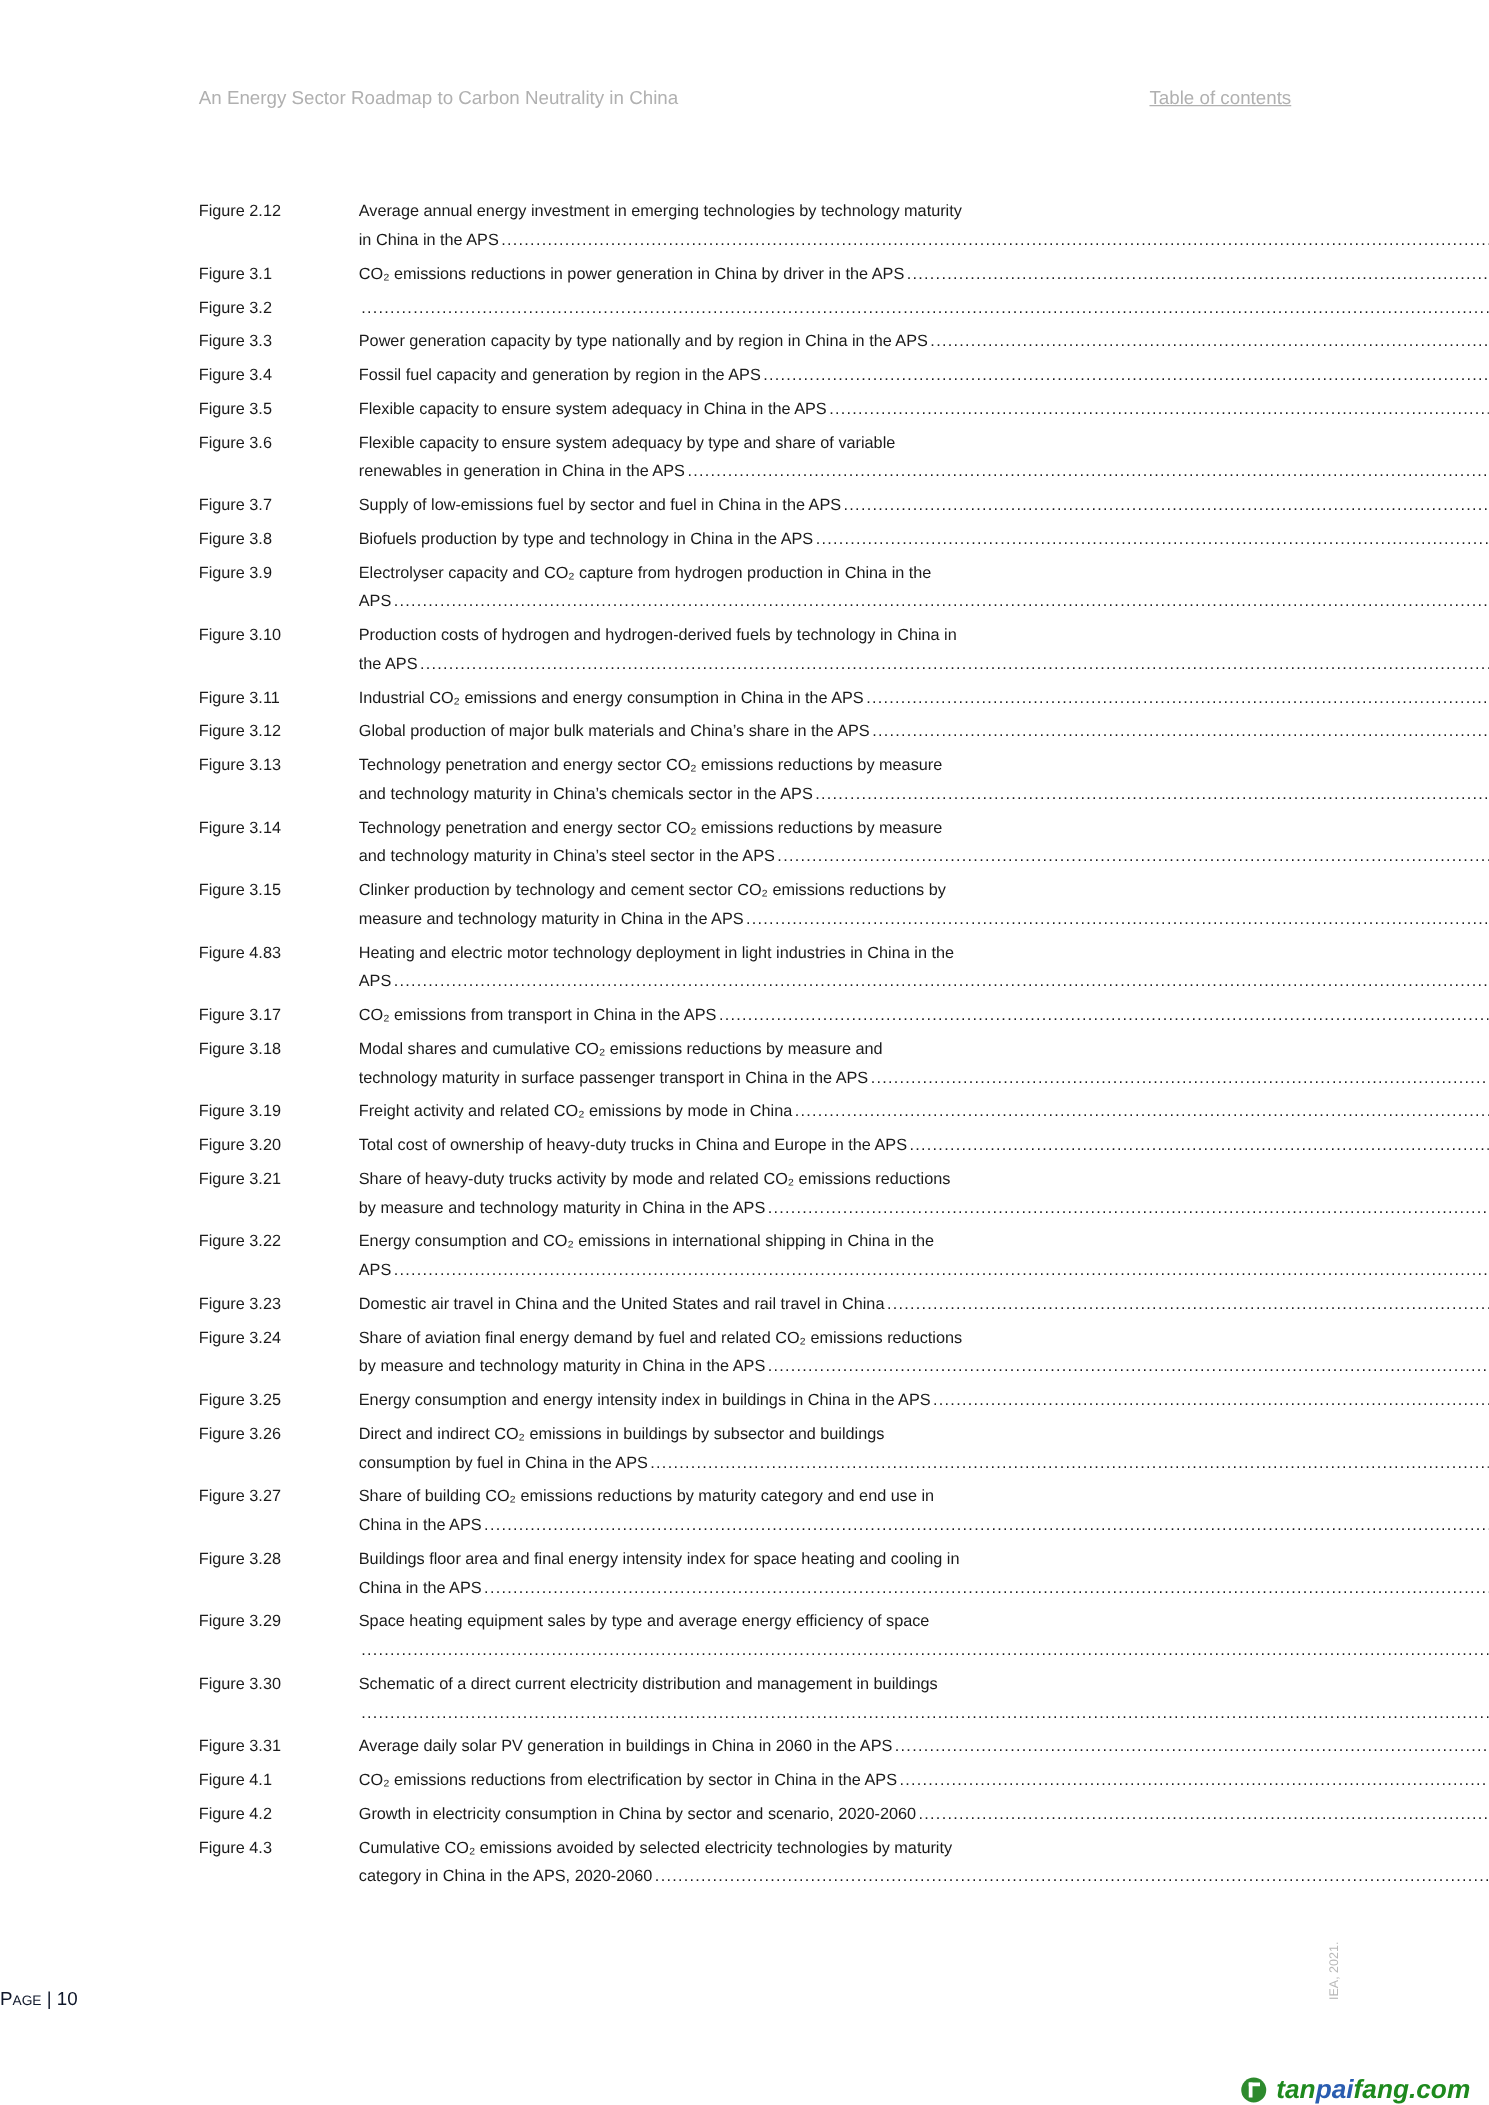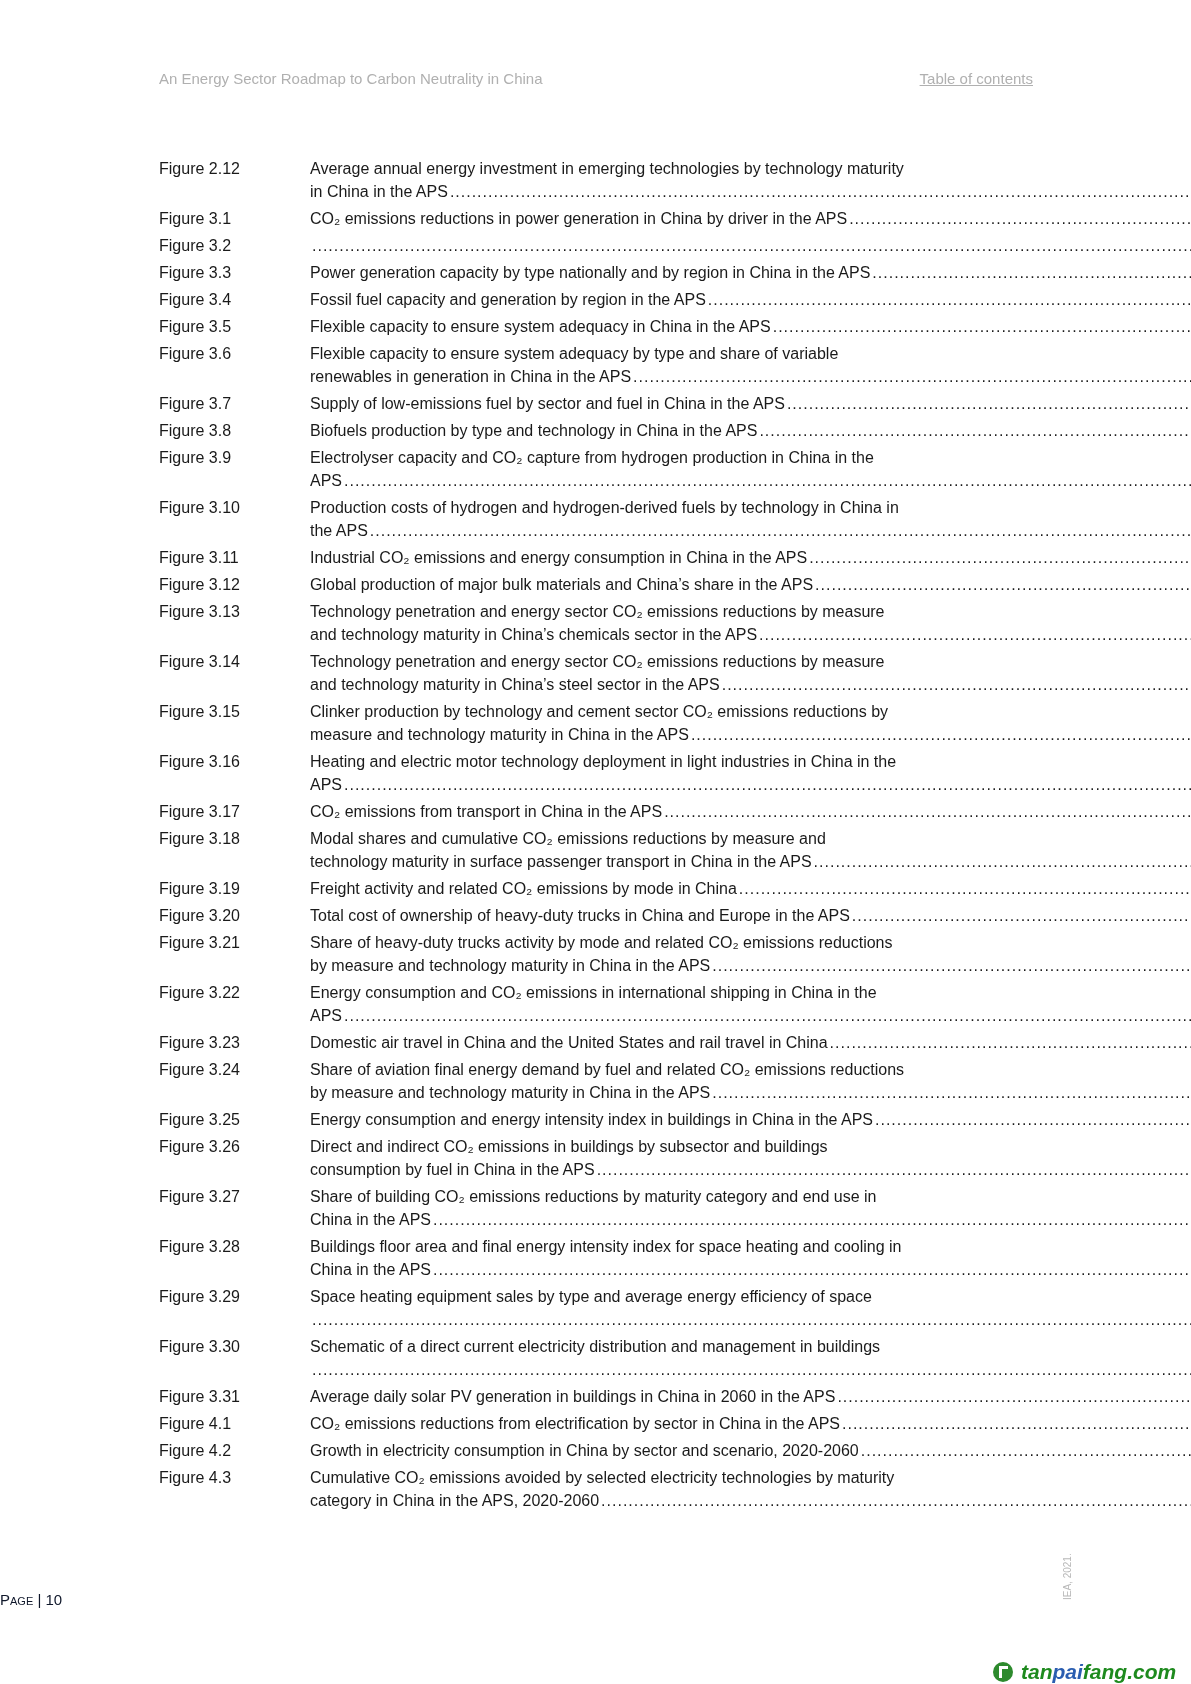--- a/index.html
+++ b/index.html
@@ -2,21 +2,21 @@
 <html><head>
 <meta charset="utf-8">
 <style>
   html, body { margin: 0; padding: 0; background: #ffffff; }
   body { width: 1191px; height: 1684px; position: relative; overflow: hidden;
          font-family: "Liberation Sans", sans-serif; color: #1a1a1a; }
   .hdr { position: absolute; top: 70px; font-size: 15px; color: #b0b0b0; }
   .hdr-left { left: 159px; }
   .hdr-right { right: 158px; text-decoration: underline; }
   .toc { position: absolute; left: 159px; top: 157px; width: 874px; }
-  .entry { display: flex; font-size: 16px; line-height: 23px; margin-bottom: 4px; gap: 23px; }
+  .entry { display: flex; font-size: 13px; line-height: 23px; margin-bottom: 4px; }
   .lbl { width: 128px; flex: none; }
   .body { flex: 1; }
   .lead { display: flex; align-items: baseline; }
   .txt { white-space: nowrap; }
   .dots { flex: 1; overflow: hidden; white-space: nowrap; margin: 0 2px; }
   .dots::after { content: "..................................................................................................................................................................................................................................................................."; letter-spacing: 1px; }
   .footer { position: absolute; top: 1591px; left: 0; width: 1093px; text-align: left; font-size: 15px; color: #0f172a; }
   .footer .sc { font-variant: small-caps; }
   .iea { position: absolute; left: 1062px; top: 1600px; transform: rotate(-90deg); transform-origin: left top;
          font-size: 10px; color: #b8b8b8; white-space: nowrap; }
@@ -177,21 +177,21 @@
       <span class="lbl">Figure 3.15</span>
       <div class="body">
         <div>Clinker production by technology and cement sector CO₂ emissions reductions by</div>
         <div class="lead">
           <span class="txt">measure and technology maturity in China in the APS</span>
           <span class="dots"></span>
         </div>
       </div>
     </div>
     <div class="entry">
-      <span class="lbl">Figure 3.16</span>
+      <span class="lbl">Figure 4.83</span>
       <div class="body">
         <div>Heating and electric motor technology deployment in light industries in China in the</div>
         <div class="lead">
           <span class="txt">APS</span>
           <span class="dots"></span>
         </div>
       </div>
     </div>
     <div class="entry">
       <span class="lbl">Figure 3.17</span>

